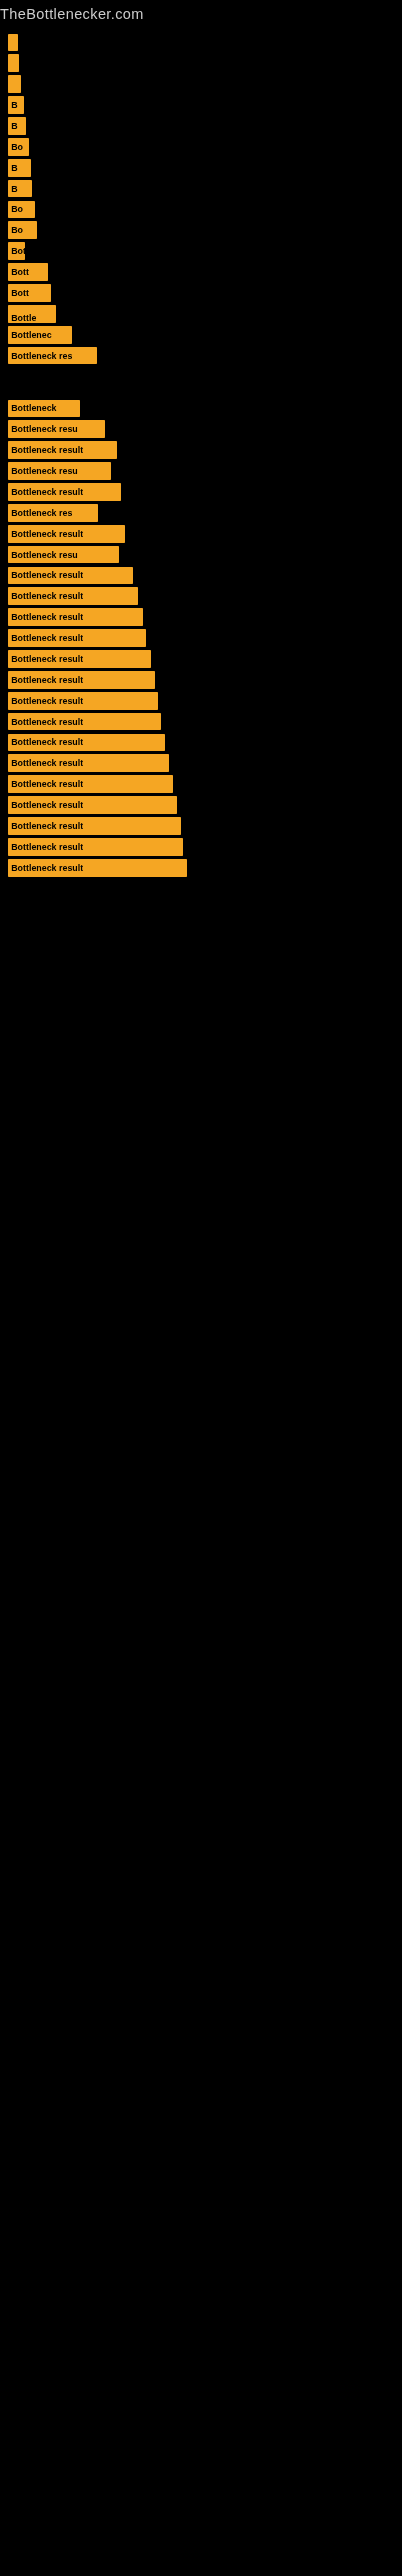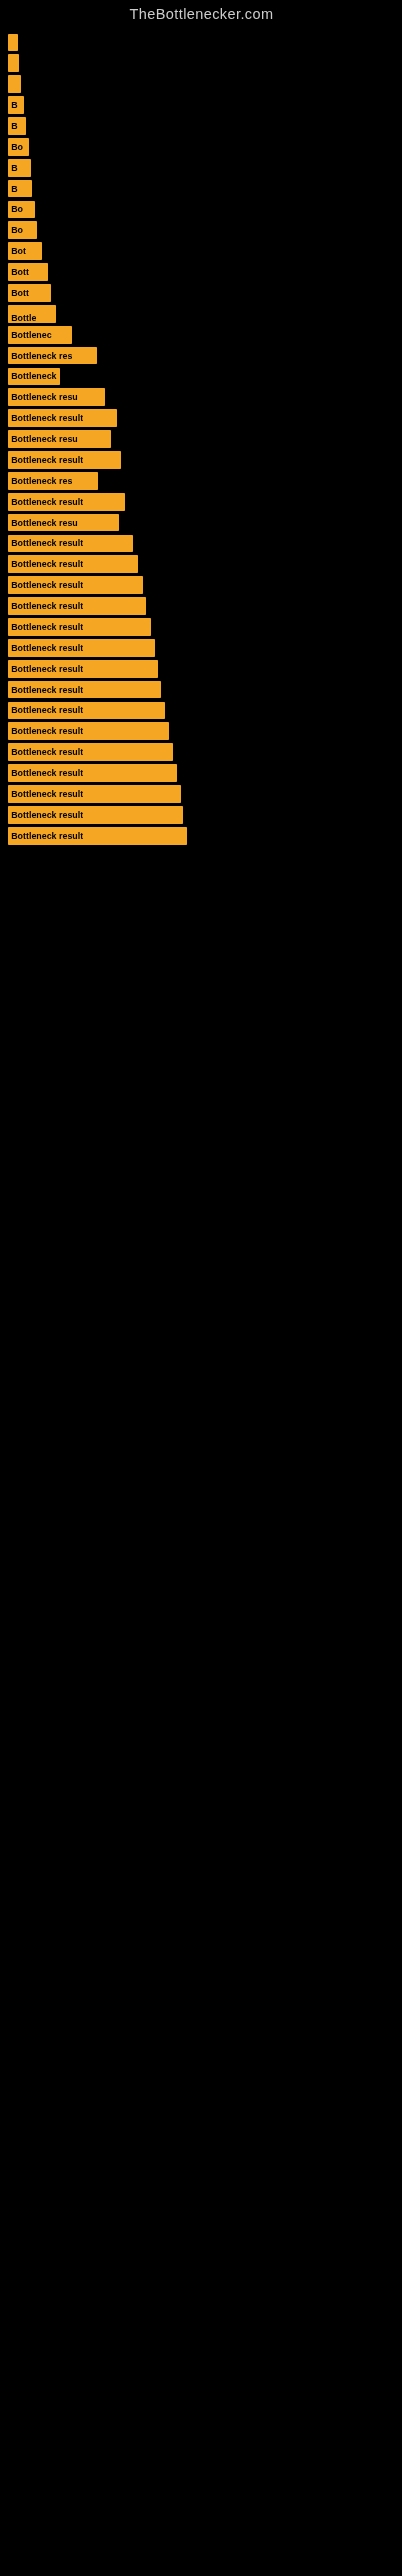--- a/index.html
+++ b/index.html
@@ -10,21 +10,20 @@
     body {
       background-color: #000;
       width: 403px;
       min-height: 2576px;
       font-family: Arial, sans-serif;
       position: relative;
     }
     .site-title {
       color: #ccc;
       font-size: 14.5px;
-      text-align: center;
       padding: 6.4px 0 3.2px 0;
       letter-spacing: 0.4px;
     }
     .bars-container {
       padding: 8px 8px 8px 8px;
       display: flex;
       flex-direction: column;
       gap: 0px;
     }
     .bar-row {
@@ -98,21 +97,21 @@
       <div class="bar" style="width: 27px;">
         <span class="bar-label">Bo</span>
       </div>
     </div>
     <div class="bar-row">
       <div class="bar" style="width: 29px;">
         <span class="bar-label">Bo</span>
       </div>
     </div>
     <div class="bar-row">
-      <div class="bar" style="width: 34px;">
+      <div class="bar" style="width: 17px;">
         <span class="bar-label">Bot</span>
       </div>
     </div>
     <div class="bar-row">
       <div class="bar" style="width: 40px;">
         <span class="bar-label">Bott</span>
       </div>
     </div>
     <div class="bar-row">
       <div class="bar" style="width: 43px;">
@@ -128,21 +127,21 @@
       <div class="bar" style="width: 64px;">
         <span class="bar-label">Bottlenec</span>
       </div>
     </div>
     <div class="bar-row">
       <div class="bar" style="width: 89px;">
         <span class="bar-label">Bottleneck res</span>
       </div>
     </div>
     <div class="bar-row">
-      <div class="bar" style="width: 52px;">
+      <div class="bar" style="width: 72px; margin-top: 32px;">
         <span class="bar-label">Bottleneck</span>
       </div>
     </div>
     <div class="bar-row">
       <div class="bar" style="width: 97px;">
         <span class="bar-label">Bottleneck resu</span>
       </div>
     </div>
     <div class="bar-row">
       <div class="bar" style="width: 109px;">

